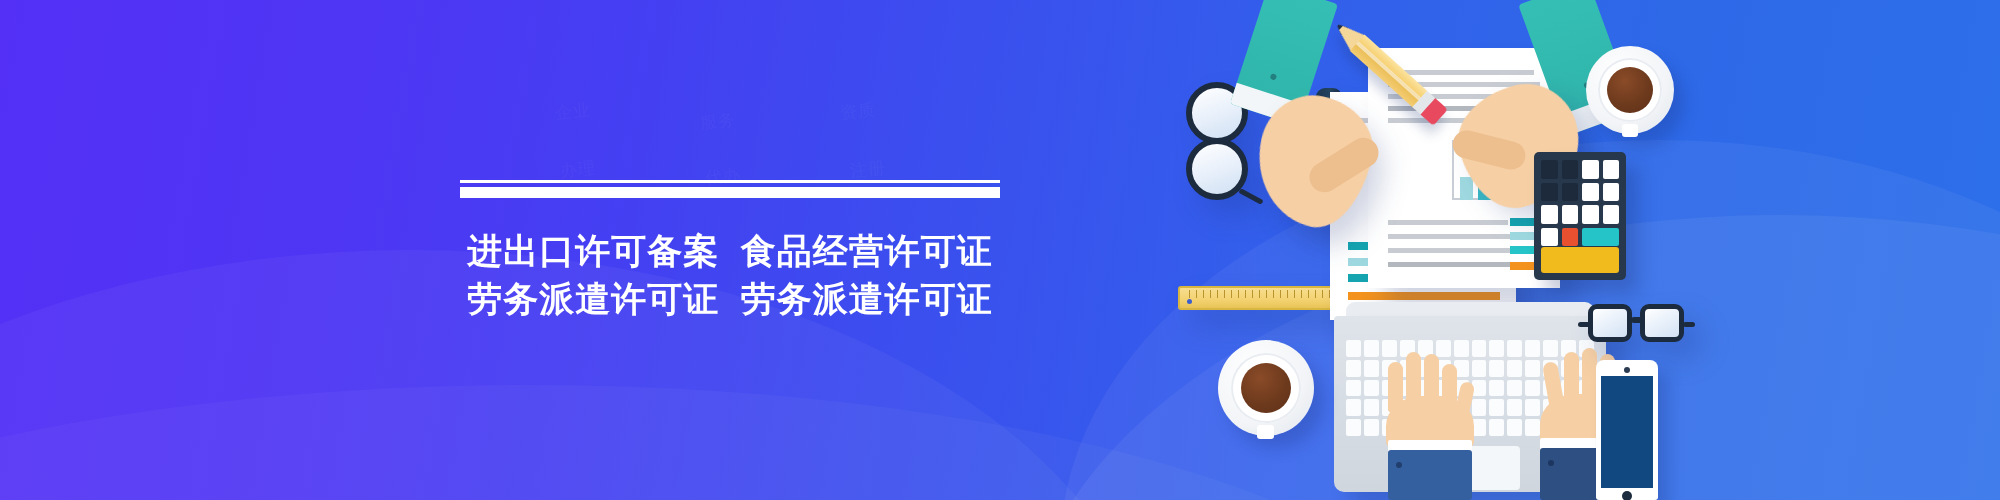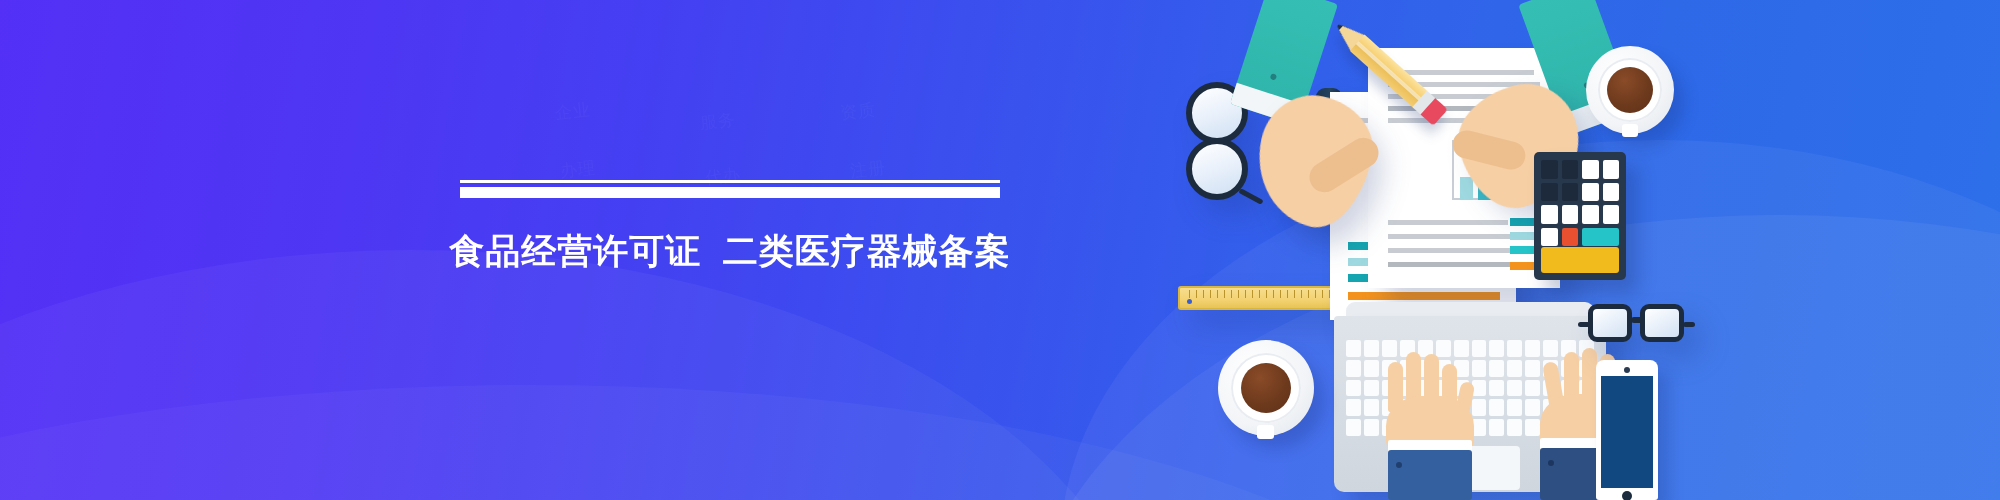--- a/index.html
+++ b/index.html
@@ -418,21 +418,22 @@
   <div class="bg-mark" style="left:705px; top:165px;">代办</div>
   <div class="bg-mark" style="left:850px; top:158px;">注册</div>
 
   <div class="headline">
     <div class="rule">
       <div class="r-thin"></div>
       <div class="r-gap"></div>
       <div class="r-thick"></div>
     </div>
     <div class="headline-lines">
-      <div class="hl-line">食品经营许可证  二类医疗器械备案</div>
+      <div class="hl-line">进出口许可备案  食品经营许可证</div>
+      <div class="hl-line">劳务派遣许可证  劳务派遣许可证</div>
     </div>
   </div>
 
   <div class="illo">
 
     <div class="obj rglass sh">
       <div class="rg-arm a1"></div>
       <div class="rg-lens top"></div>
       <div class="rg-bridge"></div>
       <div class="rg-lens bot"></div>

